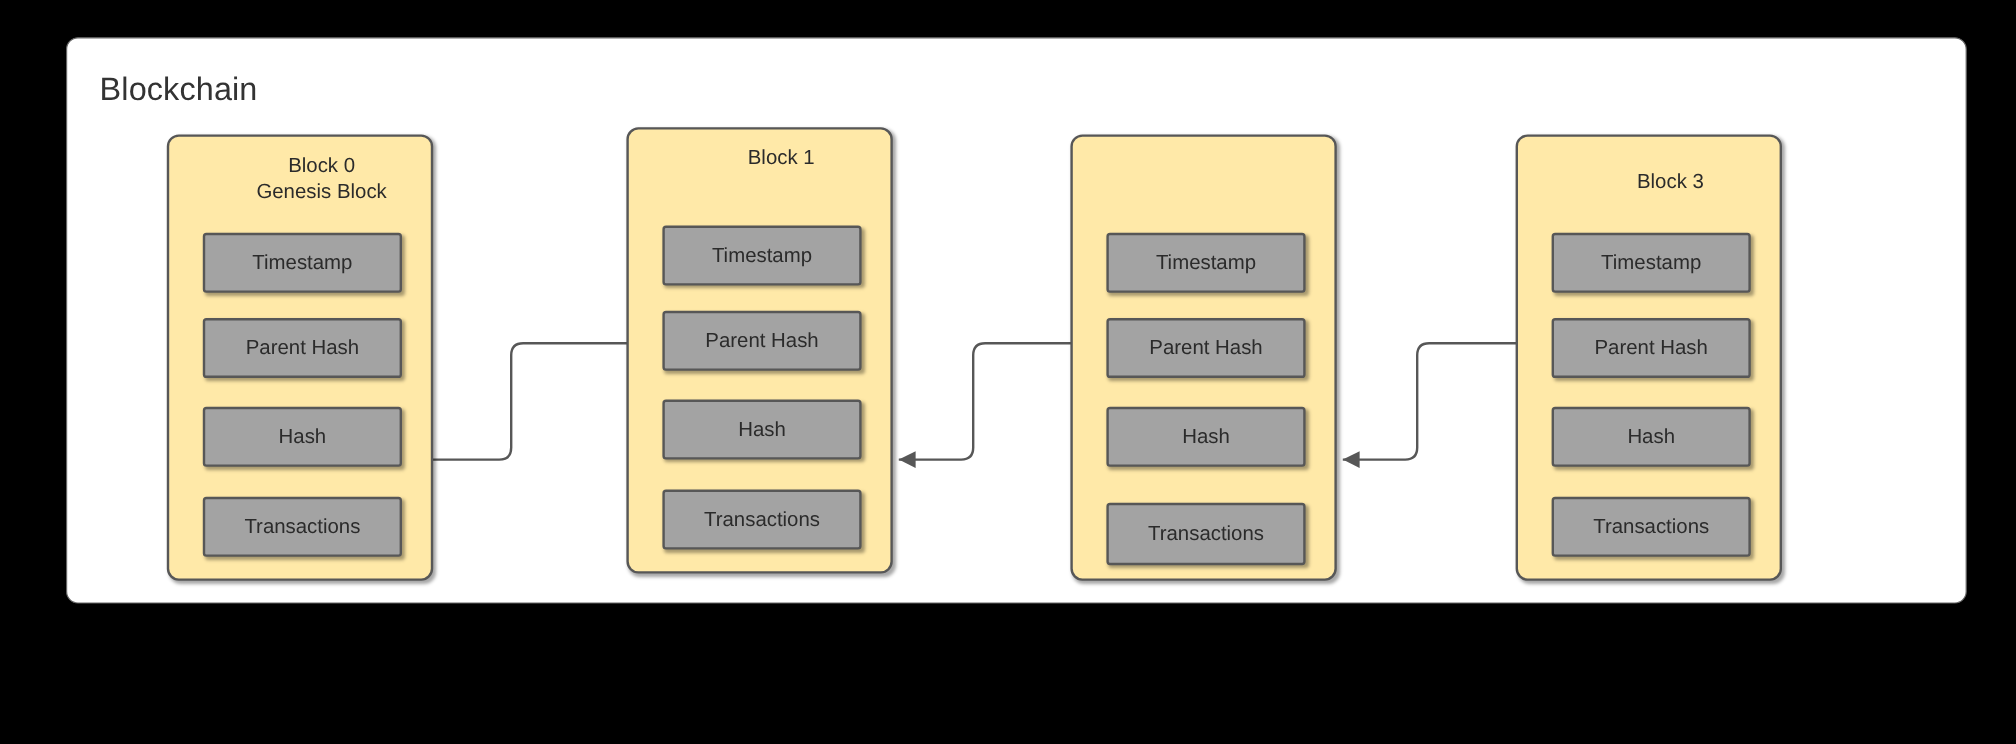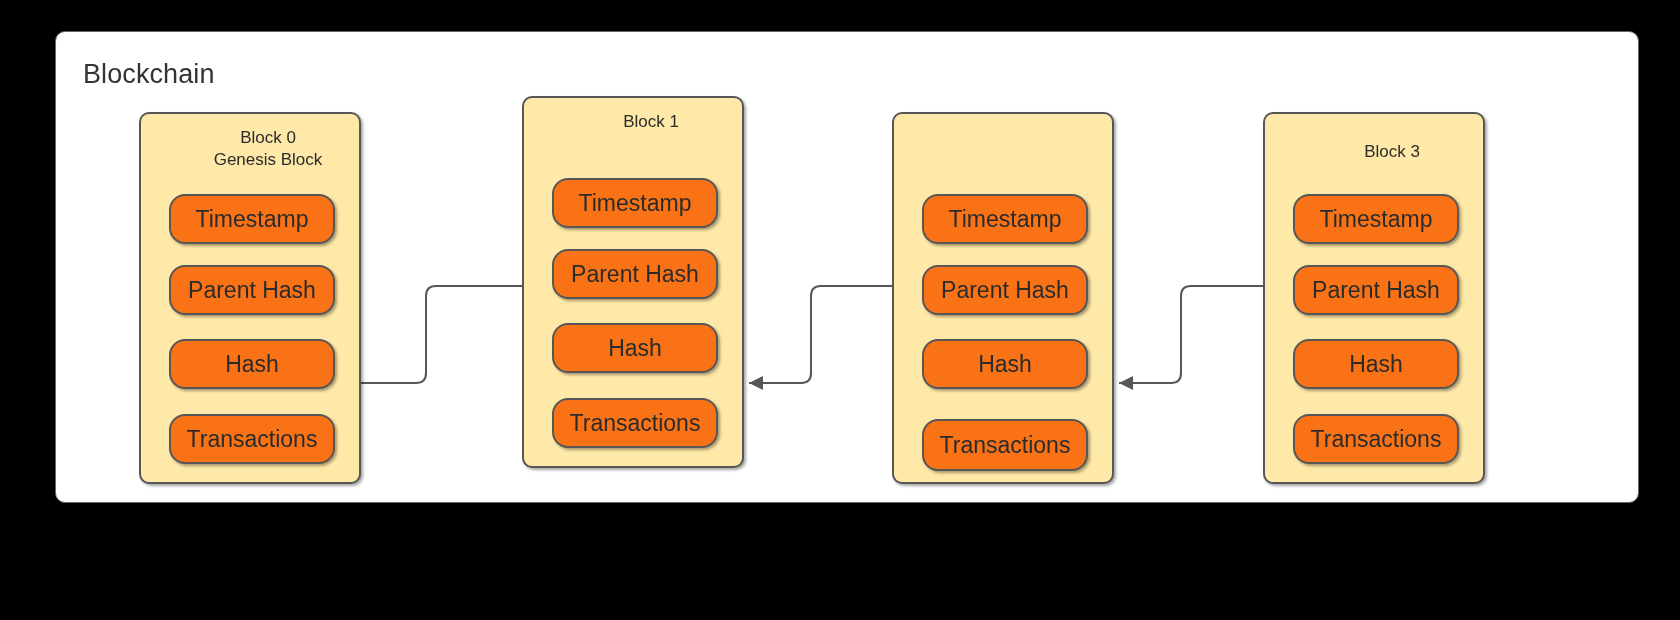--- a/index.html
+++ b/index.html
@@ -63,28 +63,28 @@
     font-size: 17px;
     color: #2b2b2b;
     line-height: 22px;
     white-space: pre-line;
     margin-left: 36px;
   }
 
   
   .field {
     position: absolute;
-    background: #f97316;
+    background: #a3a3a3;
     border: 2px solid #575757;
-    border-radius: 16px;
+    border-radius: 3px;
     box-sizing: border-box;
     display: flex;
     align-items: center;
     justify-content: center;
-    font-size: 23px;
+    font-size: 17px;
     color: #2b2b2b;
     box-shadow: 2px 2px 3px rgba(0,0,0,0.35);
     white-space: nowrap;
   }
 
   
   .connector-layer {
     position: absolute;
     left: 0;
     top: 0;
@@ -133,21 +133,21 @@
 
     <div class="block" style="left:83px; top:80px; width:222px; height:372px;">
       <div class="block-title" style="top:13px;">Block 0
 Genesis Block</div>
       <div class="field" style="left:28px; top:80px; width:166px; height:50px;">Timestamp</div>
       <div class="field" style="left:28px; top:151px; width:166px; height:50px;">Parent Hash</div>
       <div class="field" style="left:28px; top:225px; width:166px; height:50px;">Hash</div>
       <div class="field" style="left:28px; top:300px; width:166px; height:50px;">Transactions</div>
     </div>
 
-    <div class="block" style="left:466px; top:64px; width:222px; height:372px;padding-left:44px;">
+    <div class="block" style="left:466px; top:74px; width:222px; height:372px;padding-left:44px;">
       <div class="block-title" style="top:13px;">Block 1</div>
       <div class="field" style="left:28px; top:80px; width:166px; height:50px;">Timestamp</div>
       <div class="field" style="left:28px; top:151px; width:166px; height:50px;">Parent Hash</div>
       <div class="field" style="left:28px; top:225px; width:166px; height:50px;">Hash</div>
       <div class="field" style="left:28px; top:300px; width:166px; height:50px;">Transactions</div>
     </div>
 
     <div class="block" style="left:836px; top:80px; width:222px; height:372px;">
       <div class="field" style="left:28px; top:80px; width:166px; height:50px;">Timestamp</div>
       <div class="field" style="left:28px; top:151px; width:166px; height:50px;">Parent Hash</div>

